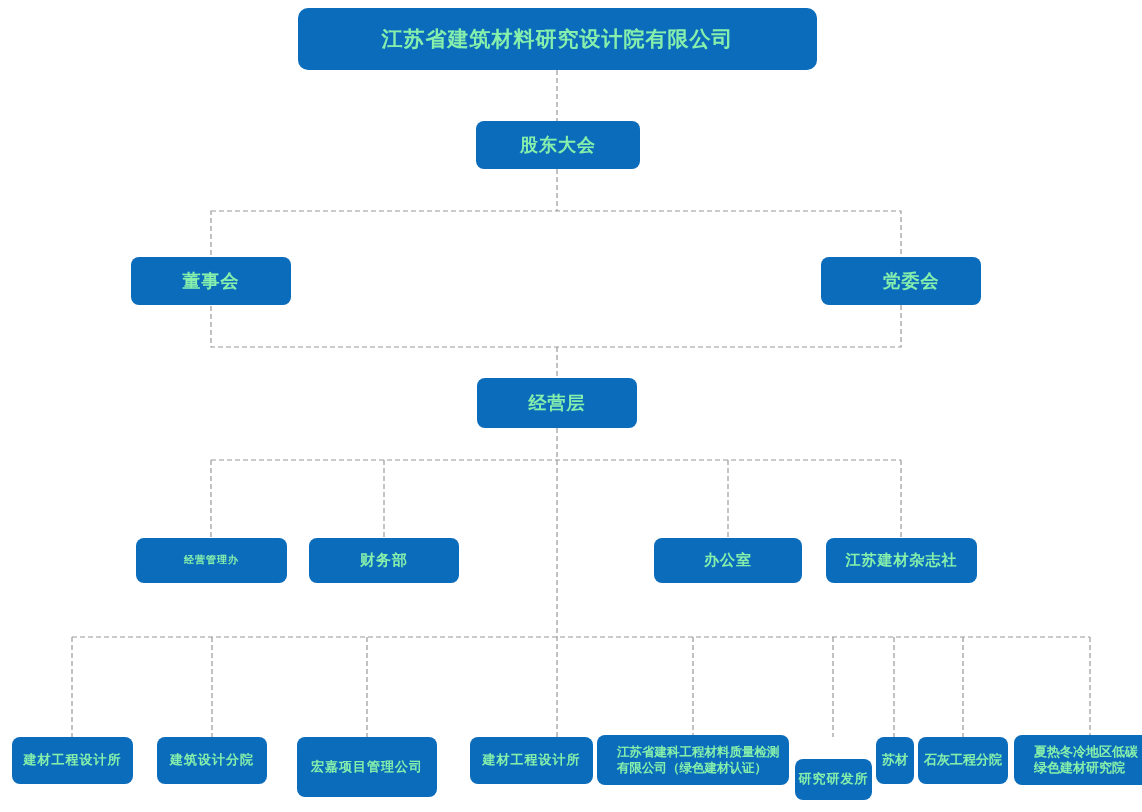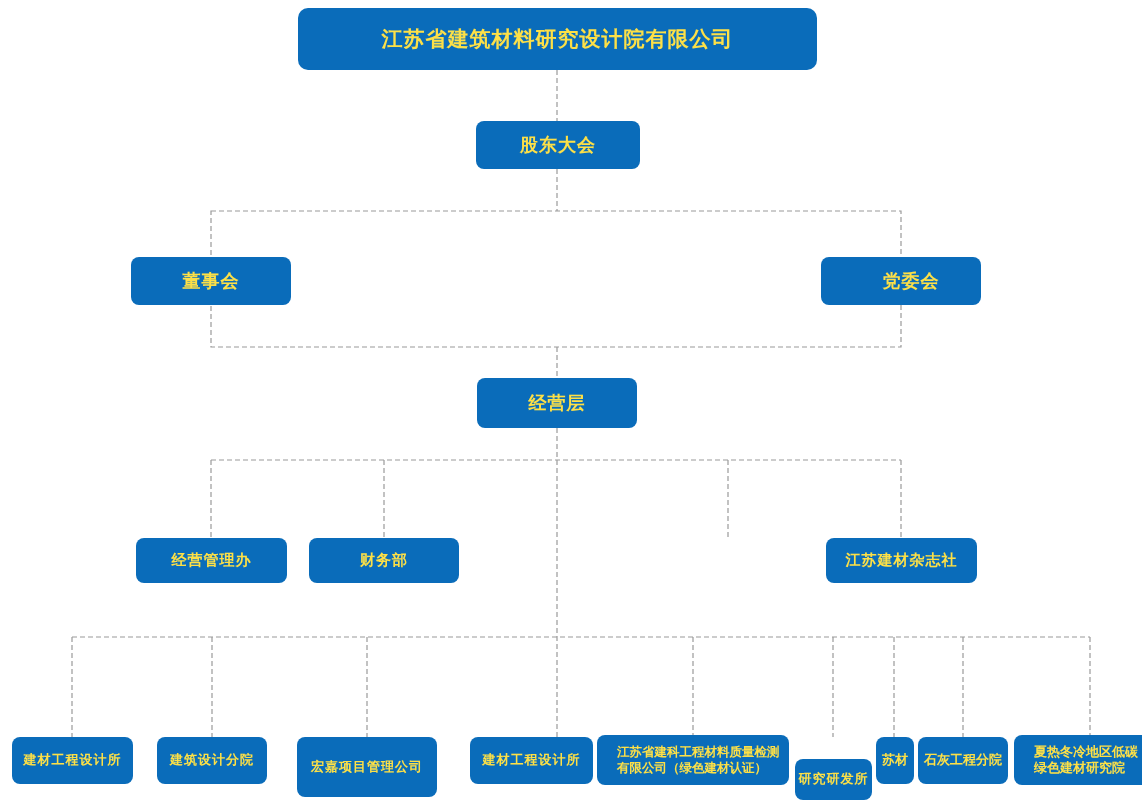--- a/index.html
+++ b/index.html
@@ -19,21 +19,21 @@
     position: absolute;
     left: 0;
     top: 0;
     width: 1142px;
     height: 812px;
   }
   .node {
     position: absolute;
     box-sizing: border-box;
     background: #0a6cba;
-    color: #fde047;
+    color: #86efac;
     font-weight: 700;
     border-radius: 8px;
     display: flex;
     align-items: center;
     justify-content: center;
     text-align: center;
     white-space: pre-line;
     line-height: 1.25;
     letter-spacing: 1px;
   }
@@ -43,21 +43,21 @@
     padding-left: 20px;
     padding-right: 4px;
     letter-spacing: 0;
   }
   
   .n-company        { left: 298px; top: 8px;   width: 519px; height: 62px; font-size: 21px; border-radius: 10px; }
   .n-shareholders   { left: 476px; top: 121px; width: 164px; height: 48px; font-size: 18px; }
   .n-board          { left: 131px; top: 257px; width: 160px; height: 48px; font-size: 18px; }
   .n-party          { left: 821px; top: 257px; width: 160px; height: 48px; font-size: 18px; padding-left: 20px; }
   .n-management     { left: 477px; top: 378px; width: 160px; height: 50px; font-size: 18px; }
-  .n-op-office      { left: 136px; top: 538px; width: 151px; height: 45px; font-size: 15px; }
+  .n-op-office      { left: 136px; top: 538px; width: 151px; height: 45px; font-size: 10px; }
   .n-finance        { left: 309px; top: 538px; width: 150px; height: 45px; font-size: 15px; }
   .n-gen-office     { left: 654px; top: 538px; width: 148px; height: 45px; font-size: 15px; }
   .n-magazine       { left: 826px; top: 538px; width: 151px; height: 45px; font-size: 15px; }
   .n-mat-design     { left: 12px;  top: 737px; width: 121px; height: 47px; font-size: 13px; }
   .n-arch-branch    { left: 157px; top: 737px; width: 110px; height: 47px; font-size: 13px; }
   .n-hongjia        { left: 297px; top: 737px; width: 140px; height: 60px; font-size: 13px; }
   .n-testing        { left: 470px; top: 737px; width: 123px; height: 47px; font-size: 13px; }
   .n-jianke         { left: 597px; top: 735px; width: 192px; height: 50px; font-size: 12.5px; }
   .n-research       { left: 795px; top: 759px; width: 77px;  height: 41px; font-size: 13px; }
   .n-sucai          { left: 876px; top: 737px; width: 38px;  height: 47px; font-size: 13px; letter-spacing: 0; }
@@ -104,20 +104,21 @@
 
   <div class="node n-shareholders">股东大会</div>
 
   <div class="node n-board">董事会</div>
   <div class="node n-party">党委会</div>
 
   <div class="node n-management">经营层</div>
 
   <div class="node n-op-office">经营管理办</div>
   <div class="node n-finance">财务部</div>
+  <div class="node n-gen-office">办公室</div>
   <div class="node n-magazine">江苏建材杂志社</div>
 
   <div class="node n-mat-design">建材工程设计所</div>
   <div class="node n-arch-branch">建筑设计分院</div>
   <div class="node n-hongjia">宏嘉项目管理公司</div>
   <div class="node n-testing">建材工程设计所</div>
   <div class="node n-jianke left-align">江苏省建科工程材料质量检测
 有限公司（绿色建材认证）</div>
   <div class="node n-research">研究研发所</div>
   <div class="node n-sucai">苏材</div>

